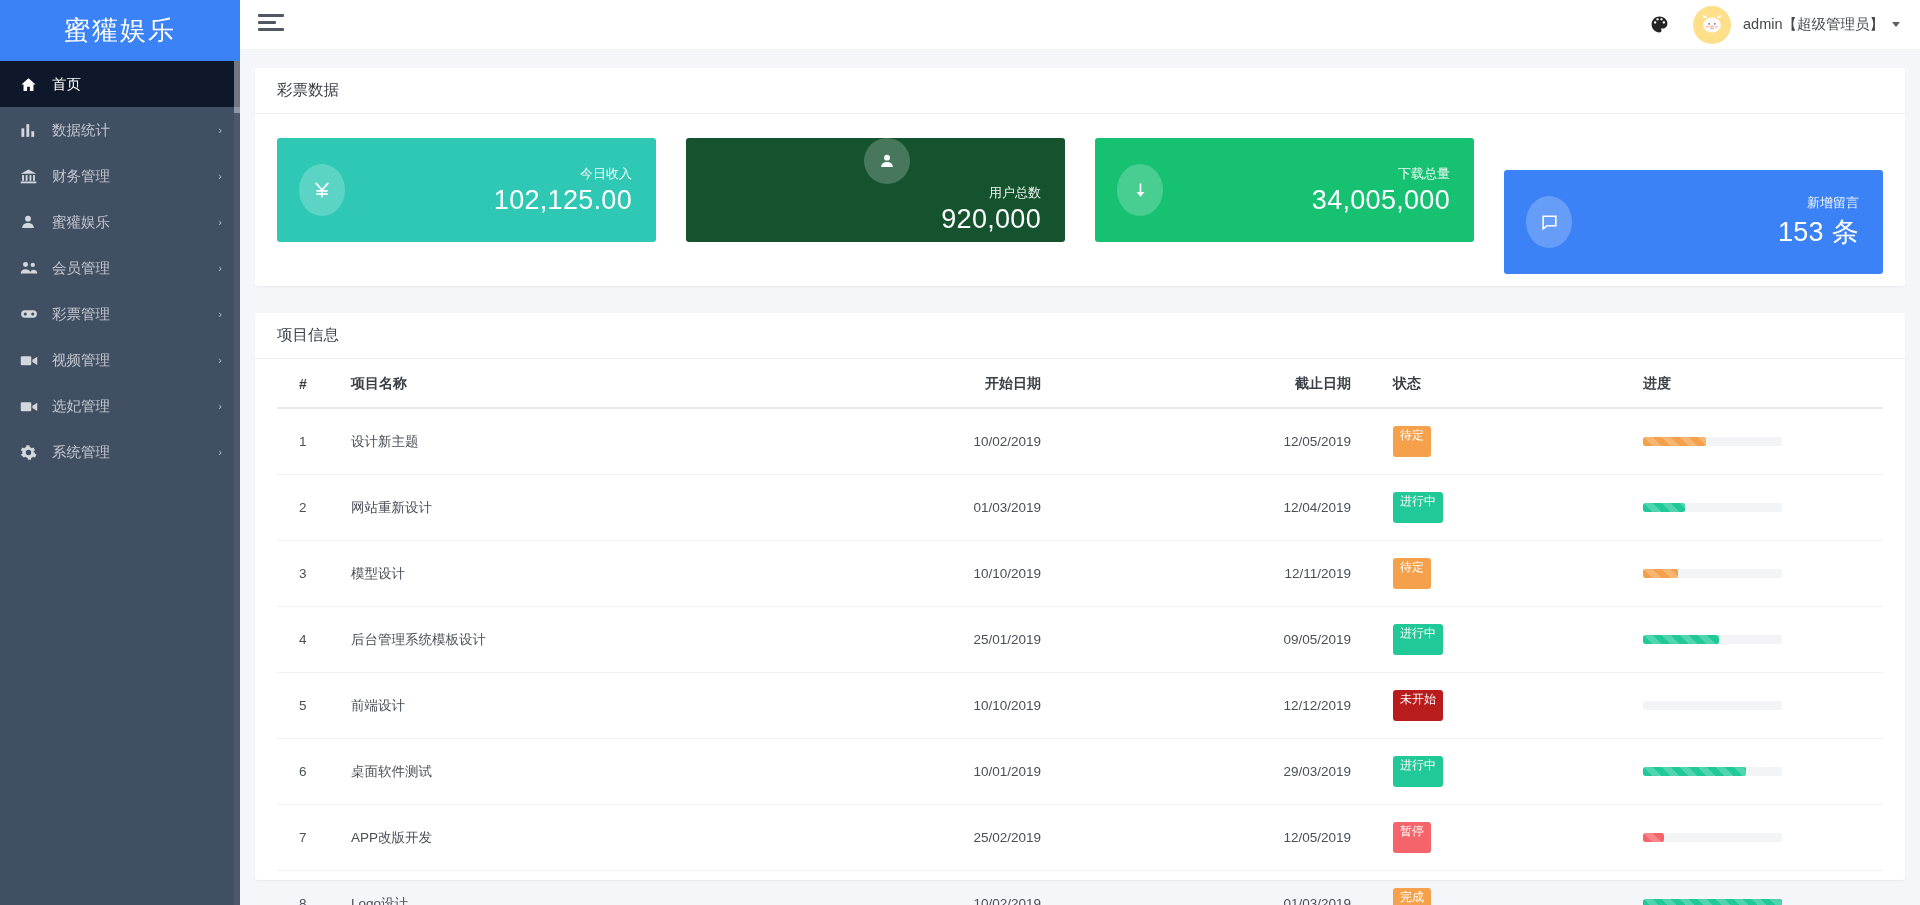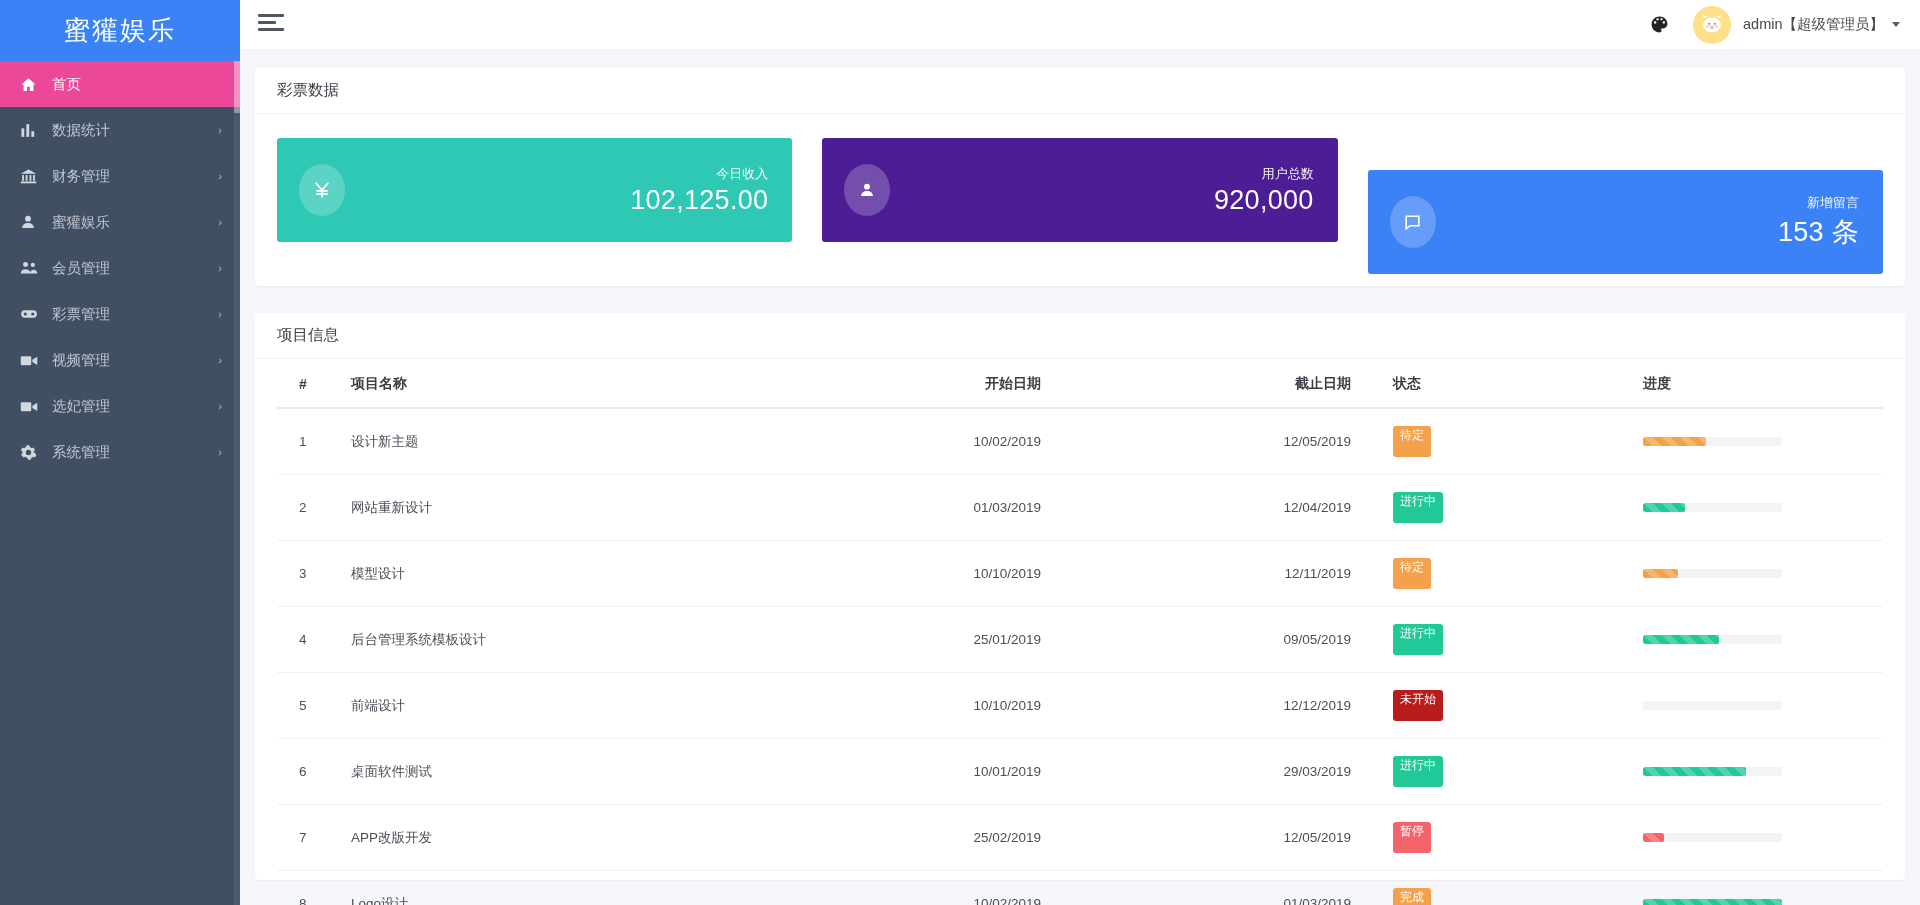--- a/index.html
+++ b/index.html
@@ -15,21 +15,21 @@
   }
   #brand {
     height:61px; display:flex; align-items:center; justify-content:center;
     background:#3b82f6; color:#fff; font-size:26px; letter-spacing:2px;
     font-weight:400;
   }
   .nav-item {
     display:flex; align-items:center; height:46px; padding:0 18px 0 20px;
     color:#c2c7d0; cursor:pointer; position:relative;
   }
-  .nav-item.active { background:#ec4899; color:#fff; }
+  .nav-item.active { background:#0f172a; color:#fff; }
   .nav-ico {
     width:26px; flex:0 0 26px; display:flex; align-items:center;
     color:#d3d7de;
   }
   .nav-item.active .nav-ico { color:#fff; }
   .nav-label { flex:1; font-size:14.5px; padding-left:6px; }
   .nav-arrow { font-size:11px; color:#b6bbc4; line-height:1; }
   #copyright {
     margin-top:22px; padding:0 24px; color:#cfd3da;
     font-size:12.5px; line-height:21px;
@@ -283,30 +283,41 @@
           <div class="stat-ico-wrap">
             <svg width="20" height="20" viewBox="0 0 24 24" fill="none" stroke="currentColor" stroke-width="2.1" stroke-linecap="round">
               <path d="M5 4l7 8 7-8M6 13h12M6 17h12M12 12v8"></path>
             </svg>
           </div>
           <div class="stat-text">
             <div class="stat-label">今日收入</div>
             <div class="stat-value">102,125.00</div>
           </div>
         </div>
-        <div class="stat-card" style="background: #4c1d95;">
+        <div class="stat-card" style="background: #14532d; flex-direction: column;">
           <div class="stat-ico-wrap">
             <svg width="16" height="16" viewBox="0 0 24 24" fill="currentColor">
               <circle cx="12" cy="7" r="4.4"></circle>
               <path d="M3.2 21c0-4.9 3.9-7.6 8.8-7.6s8.8 2.7 8.8 7.6z"></path>
             </svg>
           </div>
           <div class="stat-text">
             <div class="stat-label">用户总数</div>
             <div class="stat-value">920,000</div>
+          </div>
+        </div>
+        <div class="stat-card" style="background: rgb(22, 193, 114);">
+          <div class="stat-ico-wrap">
+            <svg width="19" height="19" viewBox="0 0 24 24" fill="currentColor">
+              <path d="M11 3h2v11h4l-5 6-5-6h4z"></path>
+            </svg>
+          </div>
+          <div class="stat-text">
+            <div class="stat-label">下载总量</div>
+            <div class="stat-value">34,005,000</div>
           </div>
         </div>
         <div class="stat-card" style="background: #3b82f6; margin-top: 32px;">
           <div class="stat-ico-wrap">
             <svg width="19" height="19" viewBox="0 0 24 24" fill="none" stroke="currentColor" stroke-width="2">
               <path d="M4 4h16v12H9l-5 4z"></path>
             </svg>
           </div>
           <div class="stat-text">
             <div class="stat-label">新增留言</div>

